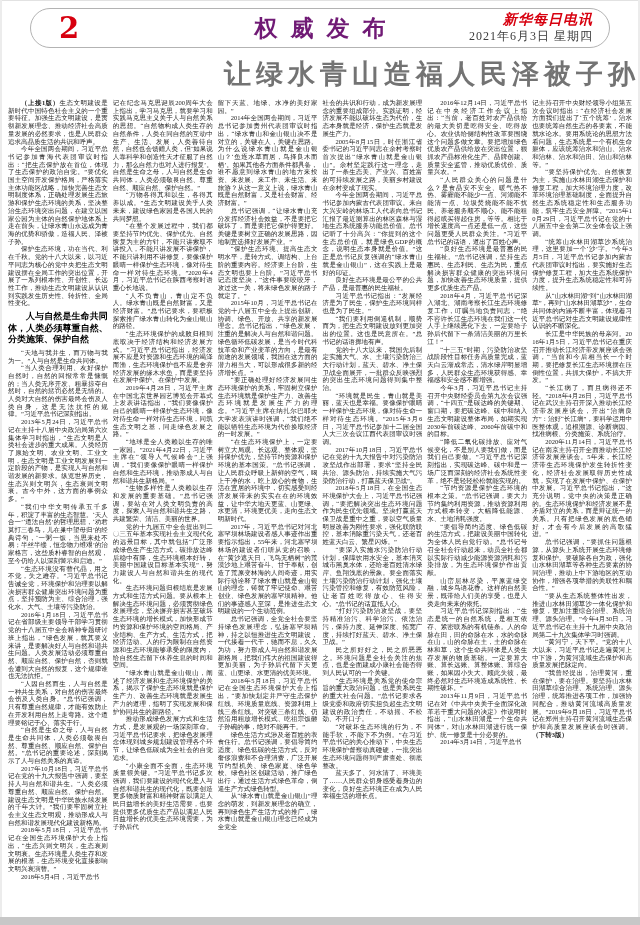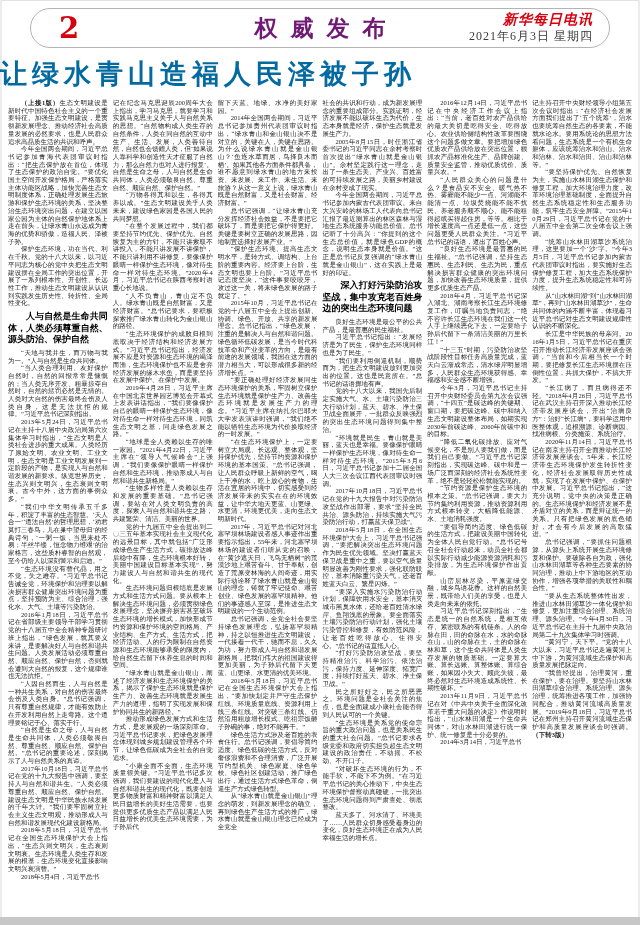--- a/index.html
+++ b/index.html
@@ -23,21 +23,21 @@
     white-space:nowrap;
   }
   .mast{position:absolute;right:16px;top:4px;text-align:right;line-height:1;}
   .mastlogo{
     color:#d7000f;font-size:14px;font-weight:bold;font-style:italic;letter-spacing:1px;
     white-space:nowrap;
   }
   .mastdate{color:#3a3a3a;font-size:12px;margin-top:3px;letter-spacing:1px;font-style:normal;}
   
   .headline{
-    text-align:left;color:#0369a1;font-size:27px;font-weight:700;
+    text-align:right;color:#737373;font-size:27px;font-weight:700;
     letter-spacing:5px;margin:11px 0 4px 0;line-height:1.15;
   }
   
   .cols{display:flex;gap:5px;padding:5px 8px 0 8px;height:806px;overflow:hidden;}
   .col{flex:1 1 0;min-width:0;overflow:hidden;}
   .col p{
     font-size:6.5px;line-height:7.7px;margin:0;text-indent:2em;
     text-align:justify;color:#232323;word-break:break-all;
   }
   .col h3{
@@ -63,21 +63,21 @@
     </div>
   </div>
 
   <div class="headline">让绿水青山造福人民泽被子孙</div>
 
   <div class="cols">
       <div class="col">
         <p><b>（上接1版）</b>生态文明建设是新时代中国特色社会主义的一个重要特征。加强生态文明建设，是贯彻新发展理念、推动经济社会高质量发展的必然要求，也是人民群众追求高品质生活的共识和呼声。</p>
         <p>今年全国两会期间，习近平总书记参加青海代表团审议时指出：“把生态保护放在首位，体现了生态保护的政治自觉。”要优化国土空间开发保护格局，严格落实主体功能区战略，加快完善生态文明制度体系，正确处理发展生态旅游和保护生态环境的关系，坚决整治生态环境突出问题，在建立以国家公园为主体的自然保护地体系上走在前头，让绿水青山永远成为青海的优势和骄傲，造福人民、泽被子孙。</p>
         <p>保护生态环境，功在当代、利在千秋。党的十八大以来，以习近平同志为核心的党中央把生态文明建设摆在全局工作的突出位置，开展了一系列根本性、开创性、长远性工作，推动生态文明建设从认识到实践发生历史性、转折性、全局性变化。</p>
-        <h3>人与自然是生命共同体，人类必须尊重自然、源头防治、保护自然</h3>
+        <h3>人与自然是生命共同体，人类必须尊重自然、分类施策、保护自然</h3>
         <p>“天地与我并生，而万物与我为一。”人与自然是生命共同体。</p>
         <p>“当人类合理利用、友好保护自然时，自然的回报常常是慷慨的；当人类无序开发、粗暴掠夺自然时，自然的惩罚必然是无情的。人类对大自然的伤害最终会伤及人类自身，这是无法抗拒的规律。”习近平总书记深刻指出。</p>
         <p>2013年5月24日，习近平总书记在主持十八届中央政治局第六次集体学习时指出，“生态文明是人类社会进步的重大成果。人类经历了原始文明、农业文明、工业文明，生态文明是工业文明发展到一定阶段的产物，是实现人与自然和谐发展的新要求。纵览世界历史，生态兴则文明兴，生态衰则文明衰。古今中外，这方面的事例众多。”</p>
         <p>“我们中华文明传承五千多年，积淀了丰富的生态智慧。‘天人合一’‘道法自然’的哲理思想，‘劝君莫打三春鸟，儿在巢中望母归’的经典诗句，‘一粥一饭，当思来处不易；半丝半缕，恒念物力维艰’的治家格言，这些质朴睿智的自然观，至今仍给人以深刻警示和启迪。”</p>
         <p>“生态环境没有替代品，用之不觉，失之难存。”习近平总书记告诫全党，环境保护和治理要以解决损害群众健康突出环境问题为重点，坚持预防为主、综合治理，强化水、大气、土壤等污染防治。</p>
         <p>2016年1月18日，习近平总书记在省部级主要领导干部学习贯彻党的十八届五中全会精神专题研讨班上指出，“绿色发展，就其要义来讲，是要解决好人与自然和谐共生问题。人类发展活动必须尊重自然、顺应自然、保护自然，否则就会遭到大自然的报复，这个规律谁也无法抗拒。”</p>
         <p>“人因自然而生，人与自然是一种共生关系，对自然的伤害最终会伤及人类自身。”总书记强调，只有尊重自然规律，才能有效防止在开发利用自然上走弯路。这个道理要铭记于心、落实于行。</p>
         <p>“自然是生命之母，人与自然是生命共同体，人类必须敬畏自然、尊重自然、顺应自然、保护自然。”总书记的重要论述，深刻揭示了人与自然关系的真谛。</p>
         <p>2017年10月18日，习近平总书记在党的十九大报告中强调，要坚持人与自然和谐共生。“人类必须尊重自然、顺应自然、保护自然。建设生态文明是中华民族永续发展的千年大计。”我们要牢固树立社会主义生态文明观，推动形成人与自然和谐发展现代化建设新格局。</p>
         <p>2018年5月18日，习近平总书记在全国生态环境保护大会上指出，“生态兴则文明兴，生态衰则文明衰。生态环境是人类生存和发展的根基，生态环境变化直接影响文明兴衰演替。”</p>
@@ -109,21 +109,20 @@
         <p>2017年，习近平总书记对河北塞罕坝林场建设者感人事迹作出重要指示指出，55年来，河北塞罕坝林场的建设者们听从党的召唤，在“黄沙遮天日，飞鸟无栖树”的荒漠沙地上艰苦奋斗、甘于奉献，创造了荒原变林海的人间奇迹，用实际行动诠释了绿水青山就是金山银山的理念，铸就了牢记使命、艰苦创业、绿色发展的塞罕坝精神。他们的事迹感人至深，是推进生态文明建设的一个生动范例。</p>
         <p>总书记强调，全党全社会要坚持绿色发展理念，弘扬塞罕坝精神，持之以恒推进生态文明建设，一代接着一代干，驰而不息，久久为功，努力形成人与自然和谐发展新格局，把我们伟大的祖国建设得更加美丽，为子孙后代留下天更蓝、山更绿、水更清的优美环境。</p>
         <p>2018年5月18日，习近平总书记在全国生态环境保护大会上指出，“要加快划定并严守生态保护红线、环境质量底线、资源利用上线三条红线。对突破三条红线、仍然沿用粗放增长模式、吃祖宗饭砸子孙碗的事，绝对不能再干。”</p>
         <p>绿色生活方式涉及老百姓的衣食住行。总书记强调，要倡导简约适度、绿色低碳的生活方式，反对奢侈浪费和不合理消费，广泛开展节约型机关、绿色家庭、绿色学校、绿色社区创建活动，推广绿色出行，通过生活方式绿色革命，倒逼生产方式绿色转型。</p>
         <p>从“绿水青山就是金山银山”理念的萌发，到新发展理念的确立，再到绿色生产生活方式的推广，绿水青山就是金山银山理念已经成为全党全</p>
       </div>
       <div class="col">
         <p style="text-indent: 0px;">社会的共识和行动，成为新发展理念的重要组成部分。实践证明，经济发展不能以破坏生态为代价，生态本身就是经济，保护生态就是发展生产力。</p>
         <p>2005年8月15日，时任浙江省委书记的习近平同志在余村考察时首次提出“绿水青山就是金山银山”。余村坚定践行这一理念，走出了一条生态美、产业兴、百姓富的可持续发展之路，美丽乡村建设在余村变成了现实。</p>
         <p>今年全国两会期间，习近平总书记参加内蒙古代表团审议。来自大兴安岭的林场工人代表向总书记汇报了最近测算出的林区森林与湿地生态系统服务功能总价值。总书记听了十分高兴：“你提到的这个生态总价值，就是绿色GDP的概念，说明生态本身就是价值。”这正是总书记反复强调的“绿水青山就是金山银山”，这在实践上是最好的印证。</p>
-        <h3>深入打好污染防治攻坚战，集中攻克老百姓身边的突出生态环境问题</h3>
         <p>良好生态环境是最公平的公共产品，是最普惠的民生福祉。</p>
         <p>习近平总书记指出：“发展经济是为了民生，保护生态环境同样也是为了民生。”</p>
         <p>“我们要利用倒逼机制，顺势而为，把生态文明建设放到更加突出的位置。这也是民意所在。”总书记的话语掷地有声。</p>
         <p>党的十八大以来，我国先后制定实施大气、水、土壤污染防治三大行动计划，蓝天、碧水、净土保卫战全面展开，一批群众反映强烈的突出生态环境问题得到集中整治。</p>
         <p>“环境就是民生，青山就是美丽，蓝天也是幸福。要像保护眼睛一样保护生态环境，像对待生命一样对待生态环境。”2015年3月6日，习近平总书记参加十二届全国人大三次会议江西代表团审议时强调。</p>
         <p>2017年10月18日，习近平总书记在党的十九大报告中对污染防治攻坚战作出部署，要求“坚持全民共治、源头防治，持续实施大气污染防治行动，打赢蓝天保卫战”。</p>
         <p>2018年5月18日，在全国生态环境保护大会上，习近平总书记强调，“要把解决突出生态环境问题作为民生优先领域。坚决打赢蓝天保卫战是重中之重，要以空气质量明显改善为刚性要求，强化联防联控，基本消除重污染天气，还老百姓蓝天白云、繁星闪烁。”</p>
         <p>“要深入实施水污染防治行动计划，保障饮用水安全，基本消灭城市黑臭水体，还给老百姓清水绿岸、鱼翔浅底的景象。要全面落实土壤污染防治行动计划，强化土壤污染管控和修复，有效防范风险，让老百姓吃得放心、住得安心。”总书记的话直抵人心。</p>
         <p>“打好污染防治攻坚战，要坚持精准治污、科学治污、依法治污，保持力度、延伸深度、拓宽广度，持续打好蓝天、碧水、净土保卫战。”</p>
         <p>民之所好好之，民之所恶恶之。环境问题是全社会关注的焦点，也是全面建成小康社会能否得到人民认可的一个关键。</p>

